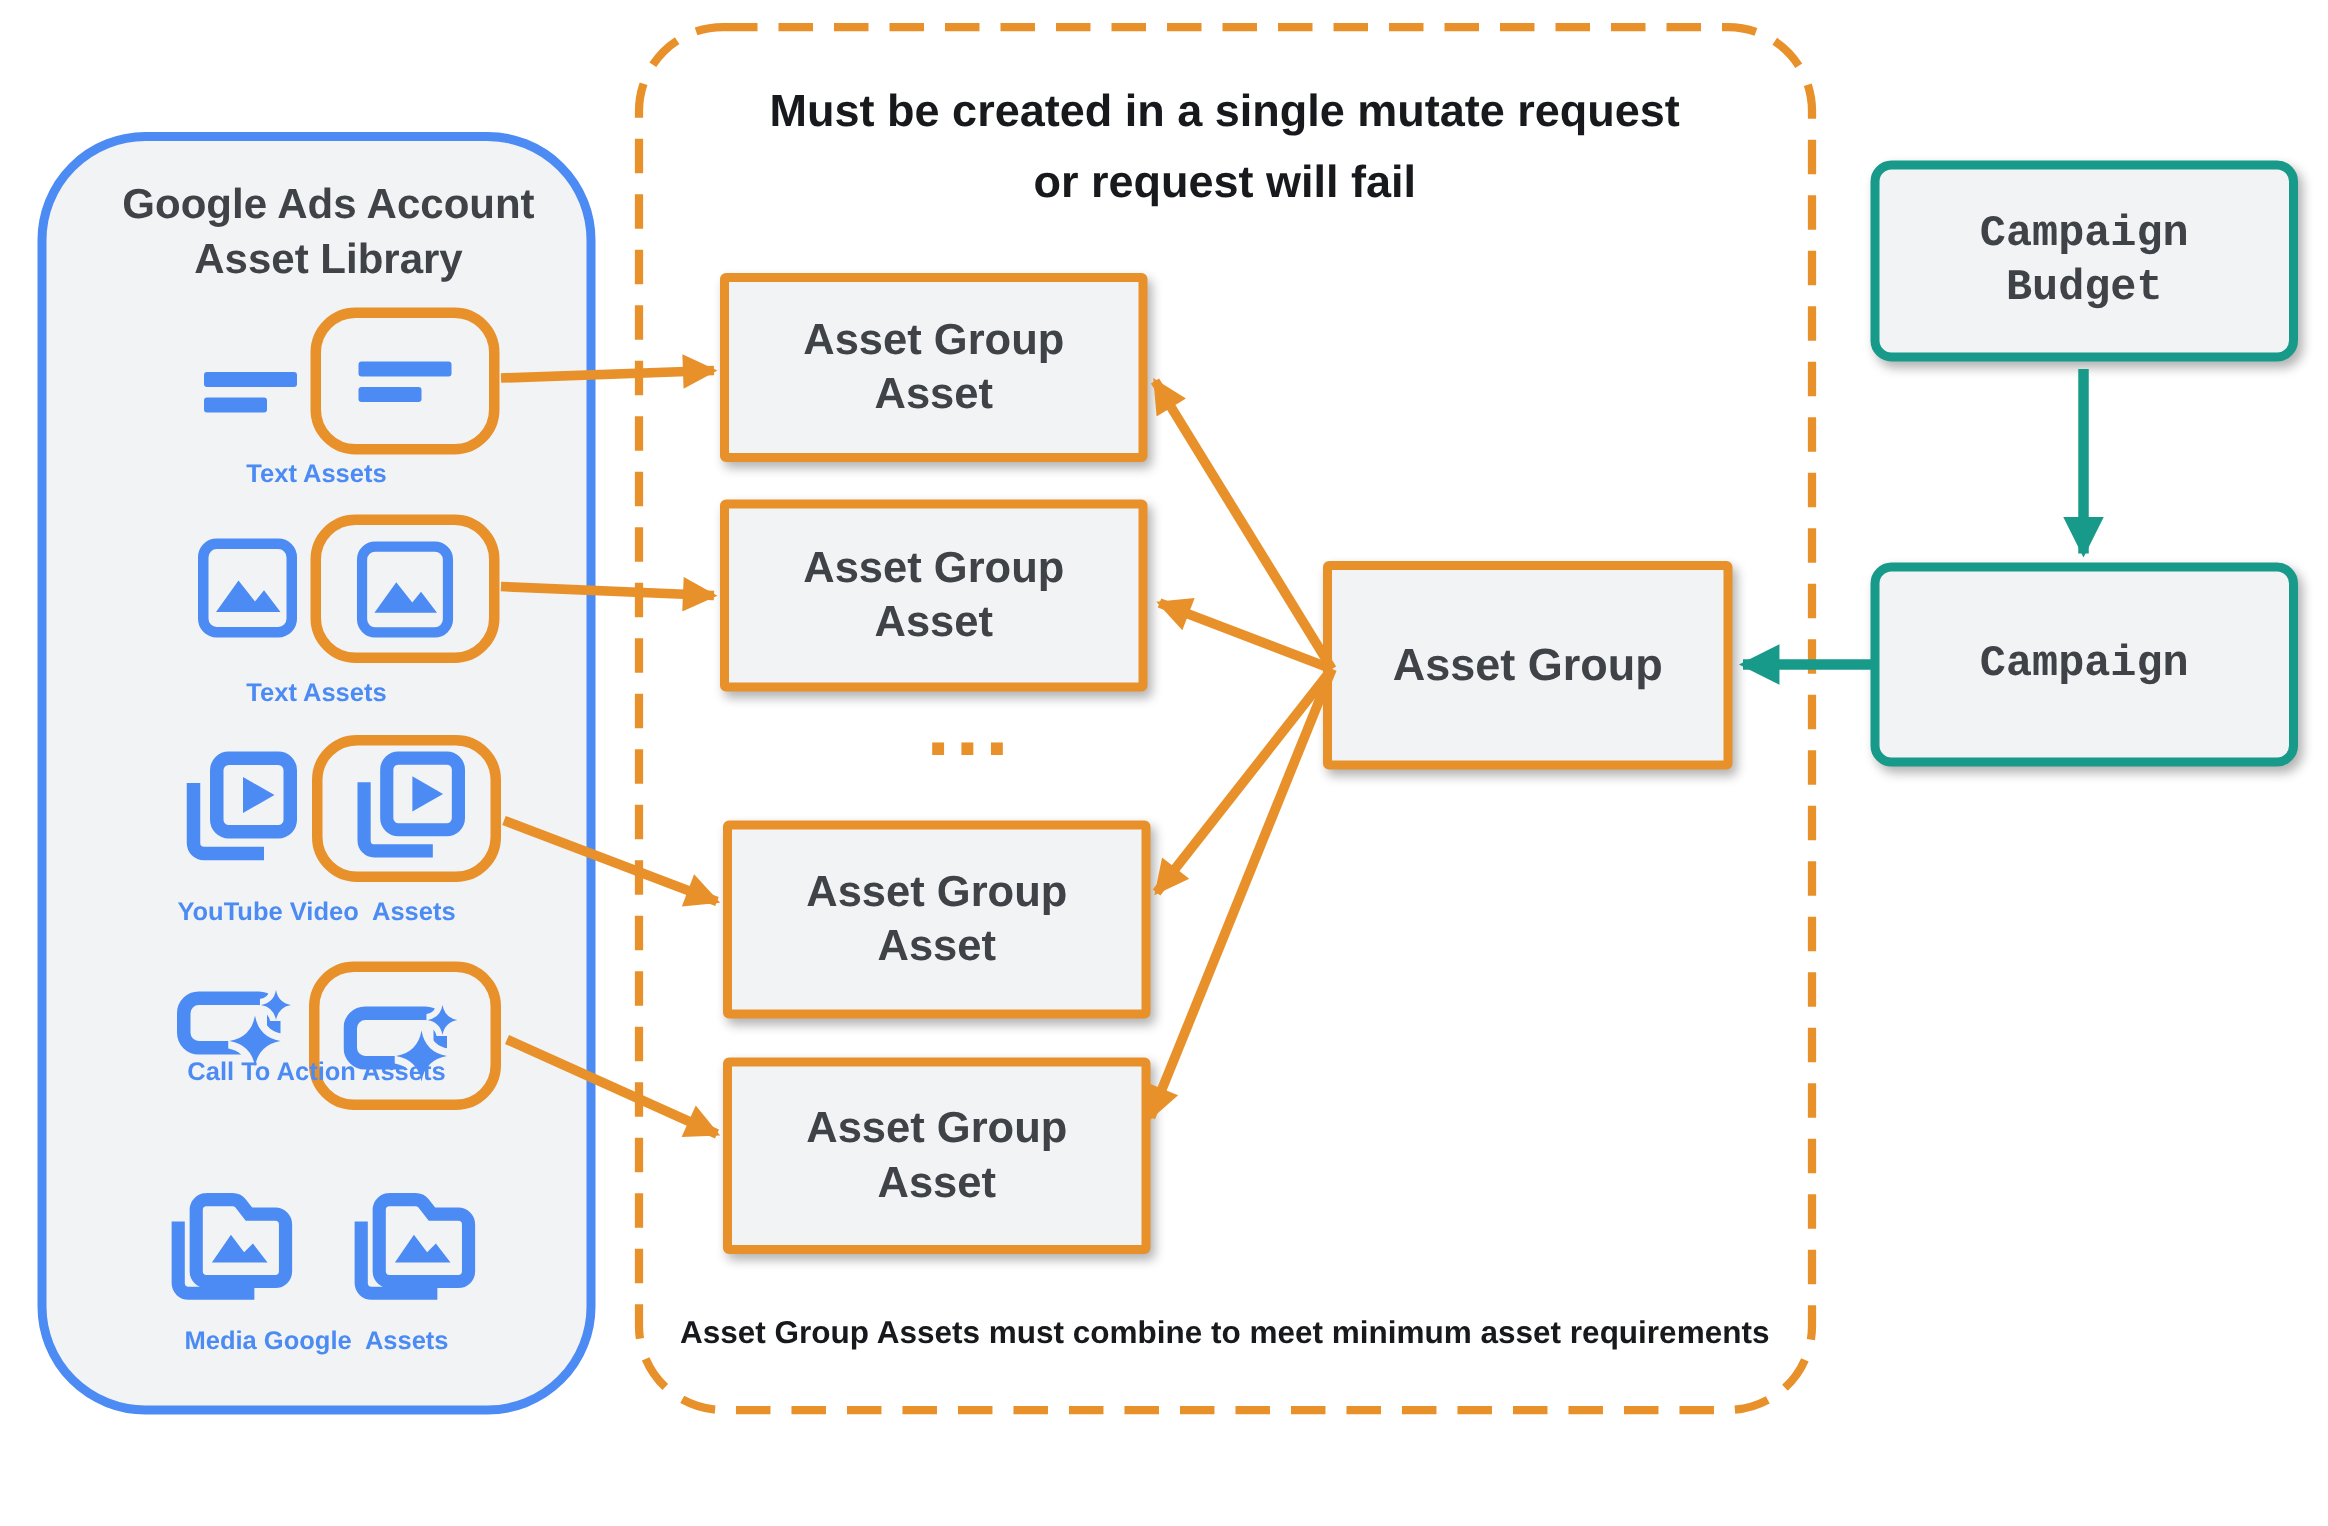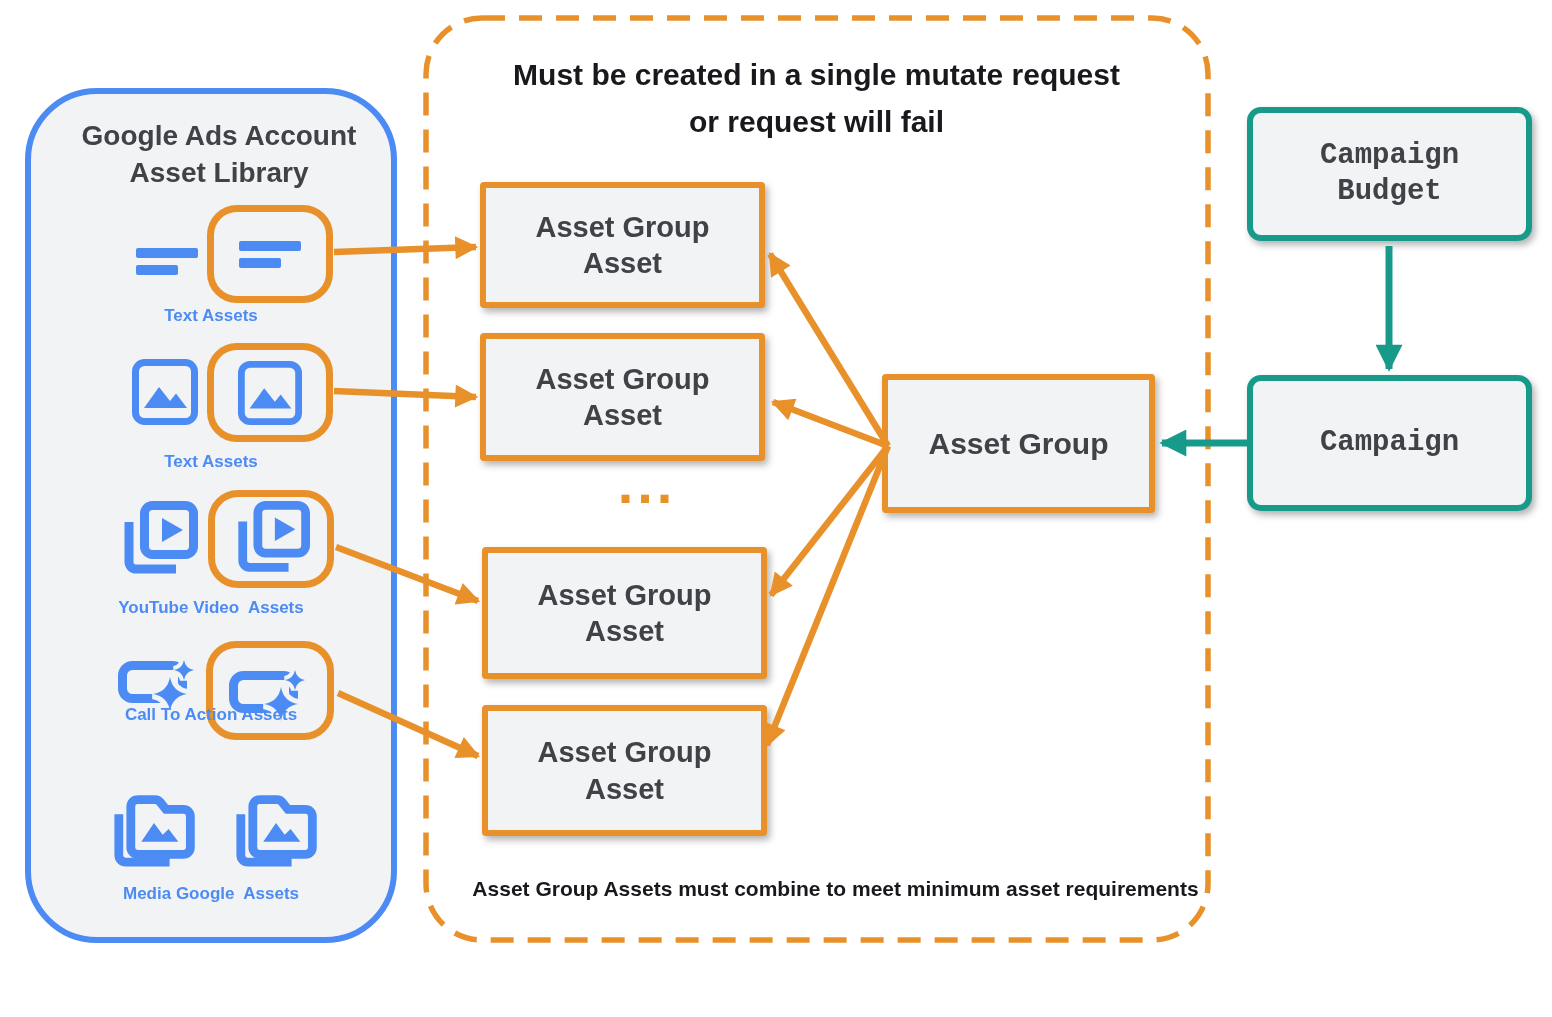--- a/index.html
+++ b/index.html
@@ -38,21 +38,21 @@
     position:absolute;left:0;right:0;text-align:center;white-space:pre;
     font-size:17px;font-weight:bold;color:var(--blue);
   }
   
   .mutate-title{
     position:absolute;left:423px;top:52px;width:787px;text-align:center;
     font-size:30px;font-weight:bold;color:var(--black);line-height:1.55;
   }
   .mutate-footer{
     position:absolute;left:423px;top:877px;width:787px;text-align:center;
-    font-size:21px;font-weight:bold;color:var(--black);padding-left:19px;
+    font-size:21px;font-weight:bold;color:var(--black);
   }
   .ellipsis{
     position:absolute;left:567px;top:448px;width:160px;height:70px;
     display:flex;align-items:center;justify-content:center;
     font-size:56px;font-weight:bold;color:var(--orange);letter-spacing:4px;
   }
   
   .obox,.tbox{
     position:absolute;width:285px;box-sizing:border-box;
     background:var(--box-fill);

